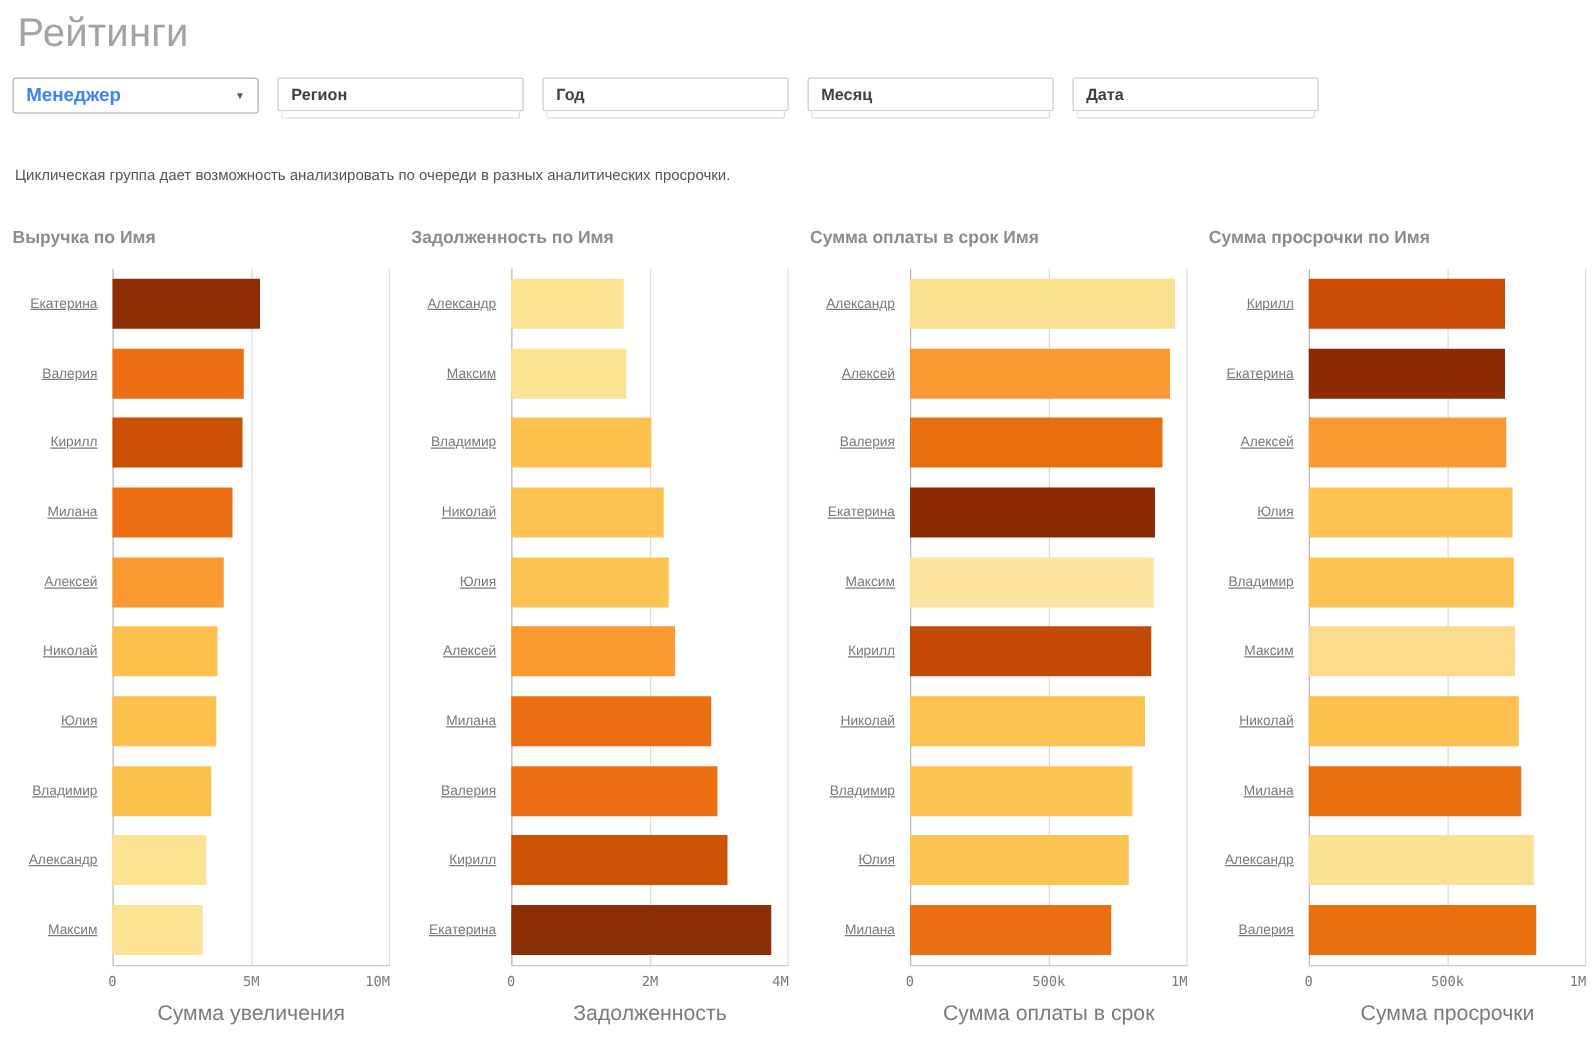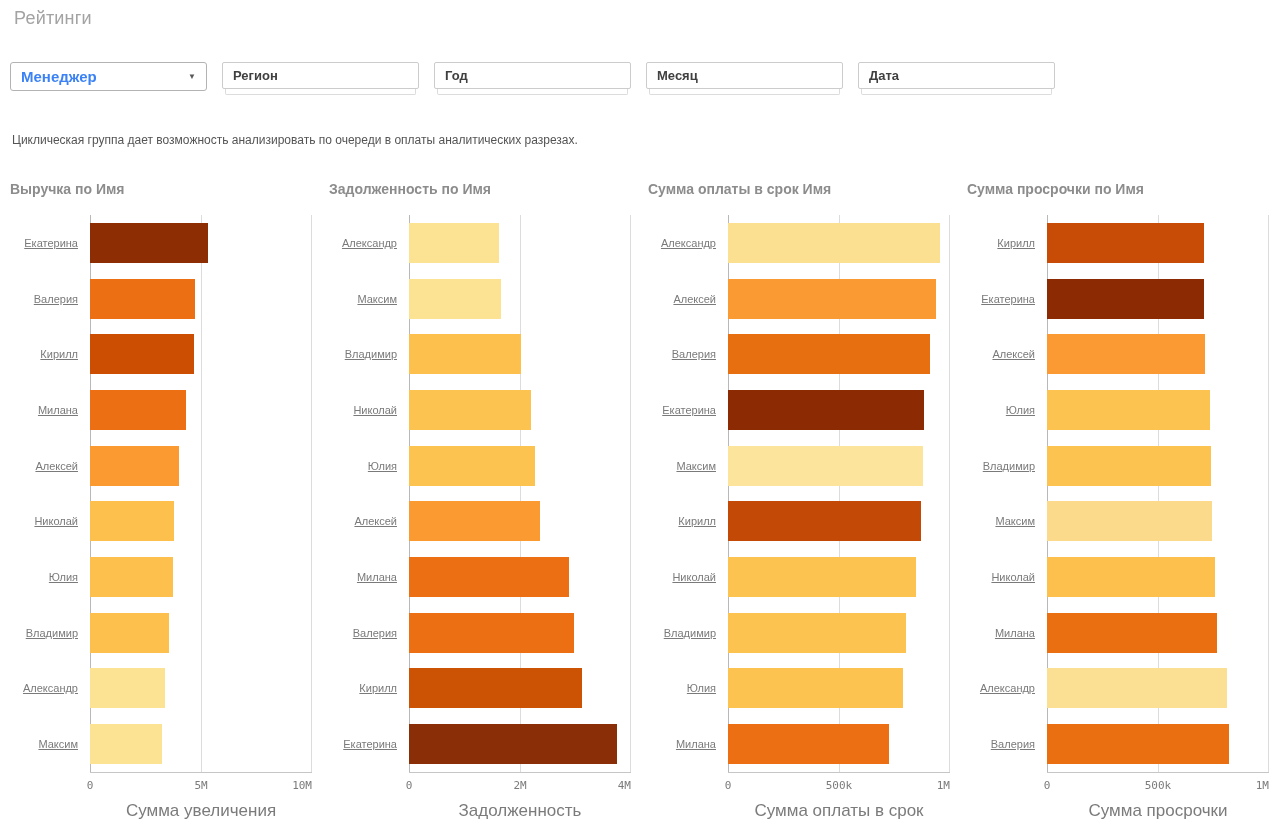--- a/index.html
+++ b/index.html
@@ -1,21 +1,21 @@
 <!DOCTYPE html>
 <html><head>
 <meta charset="utf-8">
 <style>
   html,body{margin:0;padding:0;}
   body{
     width:1276px;height:833px;overflow:hidden;background:#ffffff;
     font-family:"Liberation Sans",sans-serif;position:relative;
   }
   .sheet-title{
-    position:absolute;top:8px;left:14px;font-size:18px;font-weight:400;
+    position:absolute;top:8px;left:14px;font-size:32px;font-weight:400;
     color:#a3a3a3;letter-spacing:.2px;
   }
   
   .filters{
     position:absolute;top:62px;left:10px;right:9px;height:40px;
     display:grid;grid-template-columns:repeat(6,1fr);column-gap:15px;
   }
   .cyclic-select{
     height:27px;border:1px solid #b3b3b3;border-radius:3px;background:#fff;
     display:flex;align-items:center;justify-content:space-between;
@@ -100,21 +100,21 @@
     <div class="fp-strip"></div>
   </div>
   <div class="filter-pane">
     <div class="fp-box">
       <span class="lbl">Дата</span>
     </div>
     <div class="fp-strip"></div>
   </div>
 </div>
 
-<div class="desc">Циклическая группа дает возможность анализировать по очереди в оплаты аналитических разрезах.</div>
+<div class="desc">Циклическая группа дает возможность анализировать по очереди в разных аналитических просрочки.</div>
 
 <div class="charts">
 
   <div class="chart">
     <div class="chart-title">Выручка по Имя</div>
     <div class="plot-wrap">
       <div class="gridlines">
         <i class="gl gl0"></i>
           <i class="gl gl50"></i>
           <i class="gl gl100"></i>

